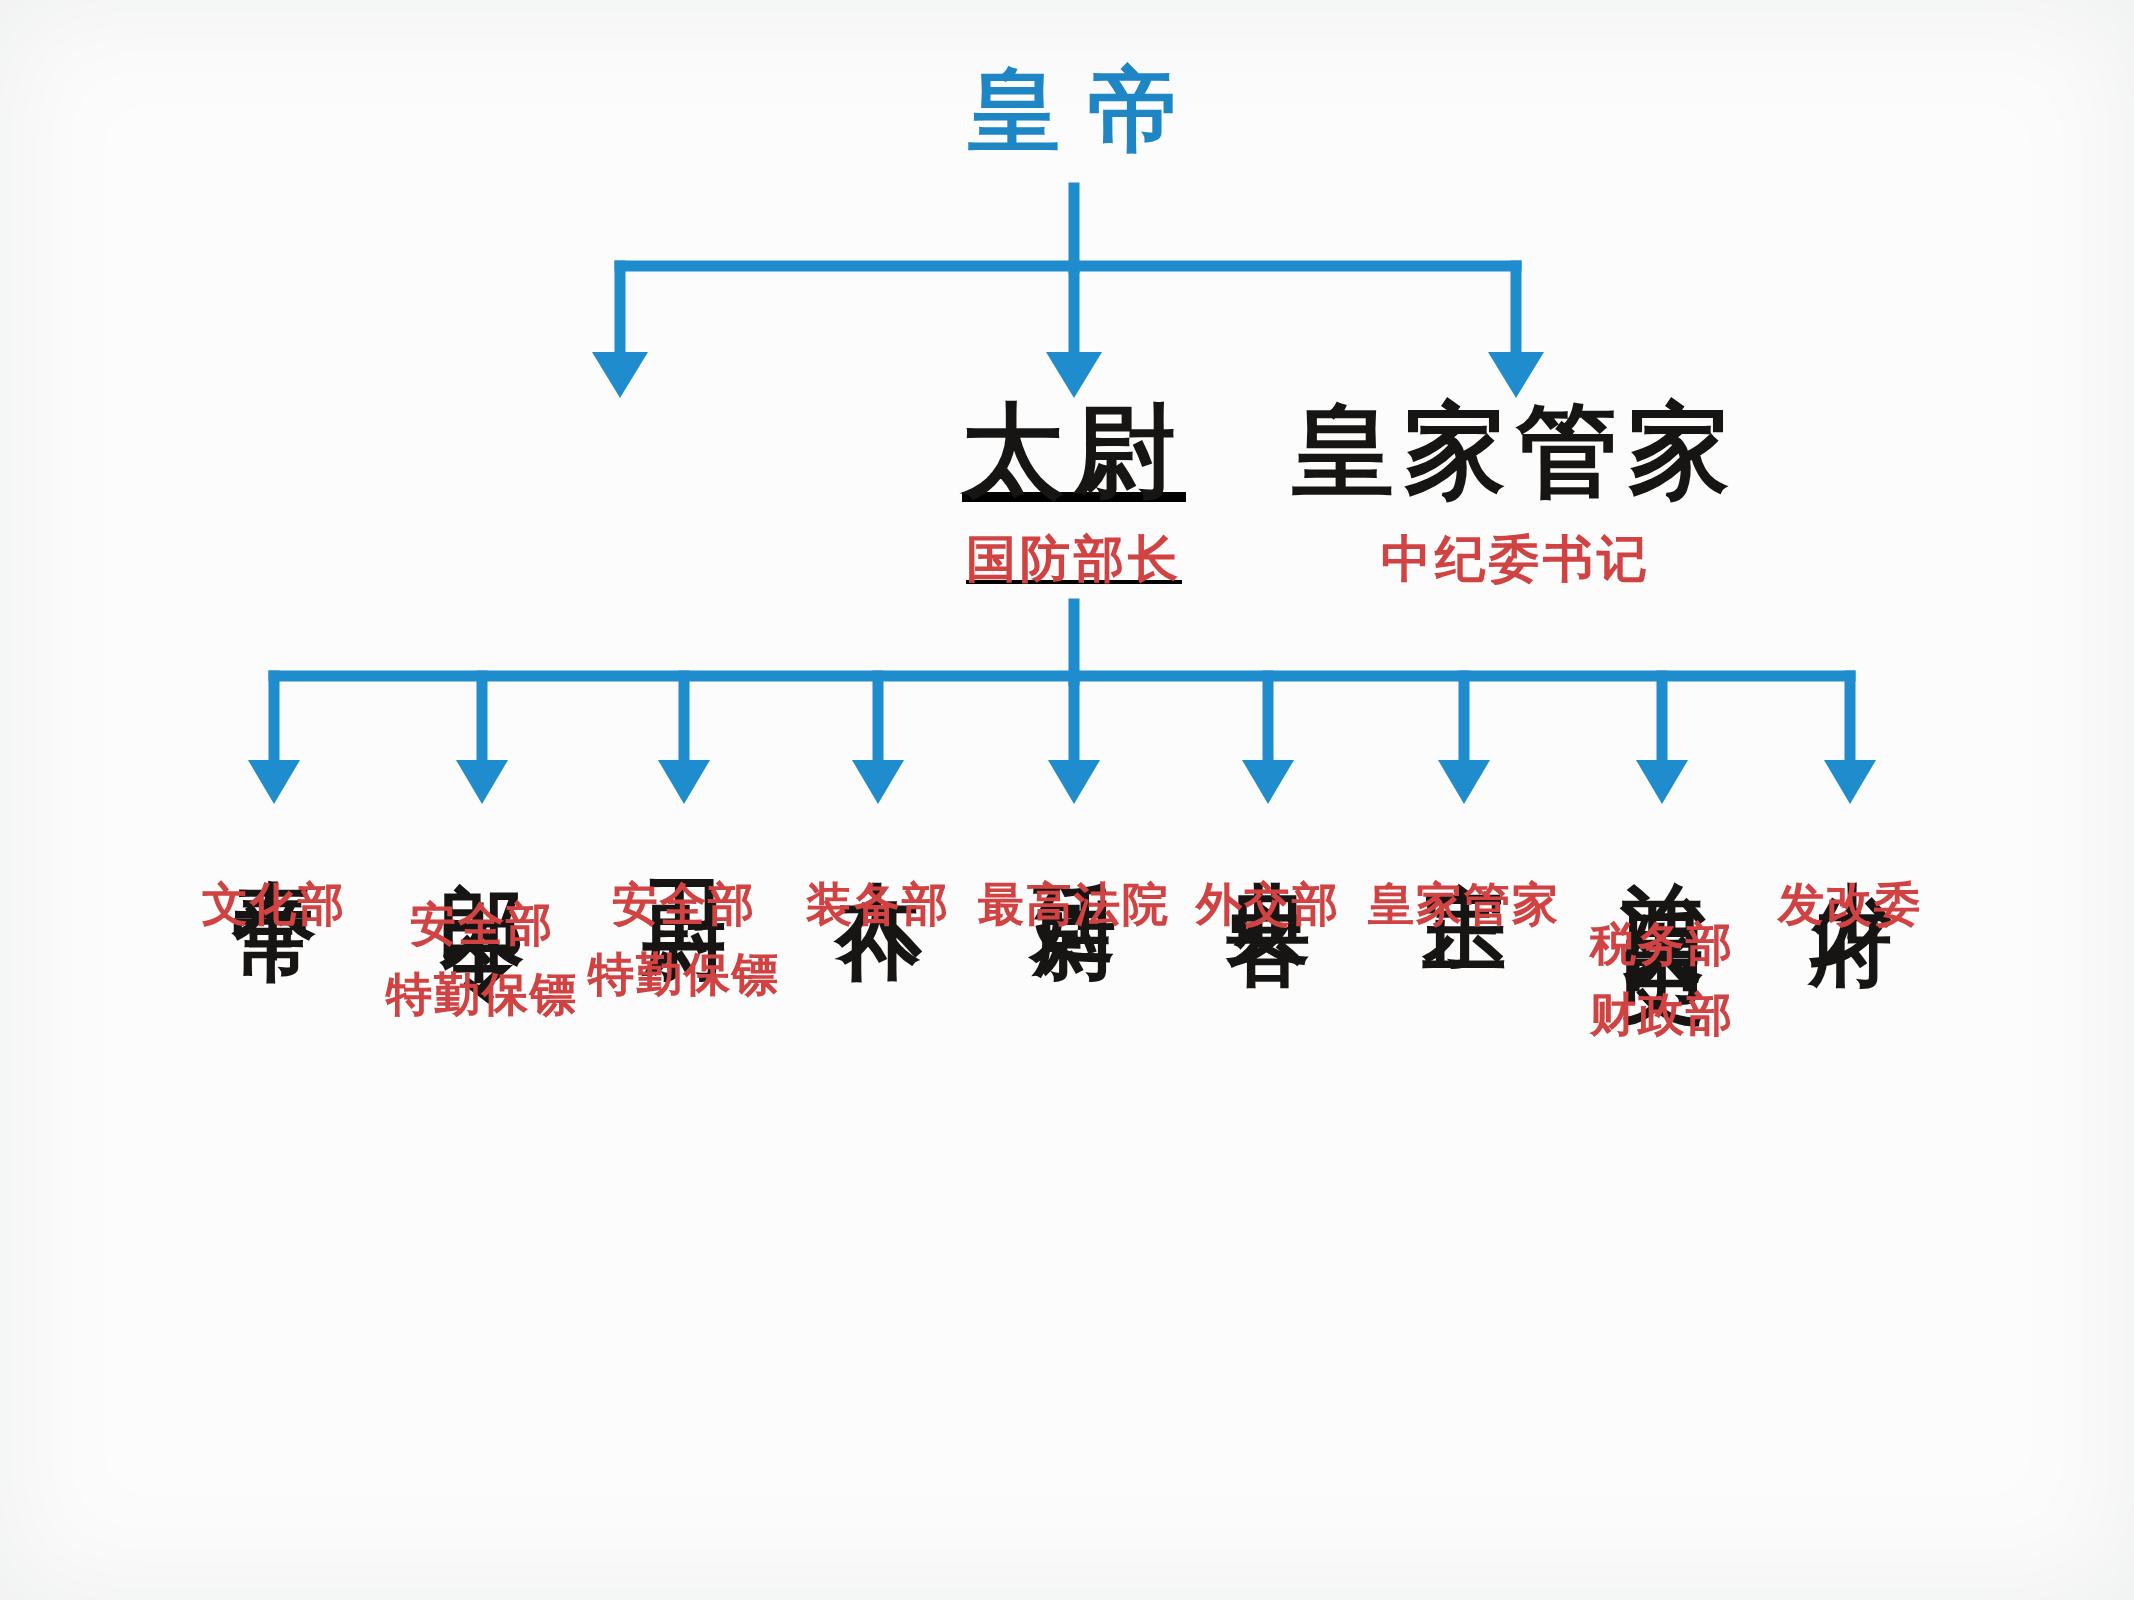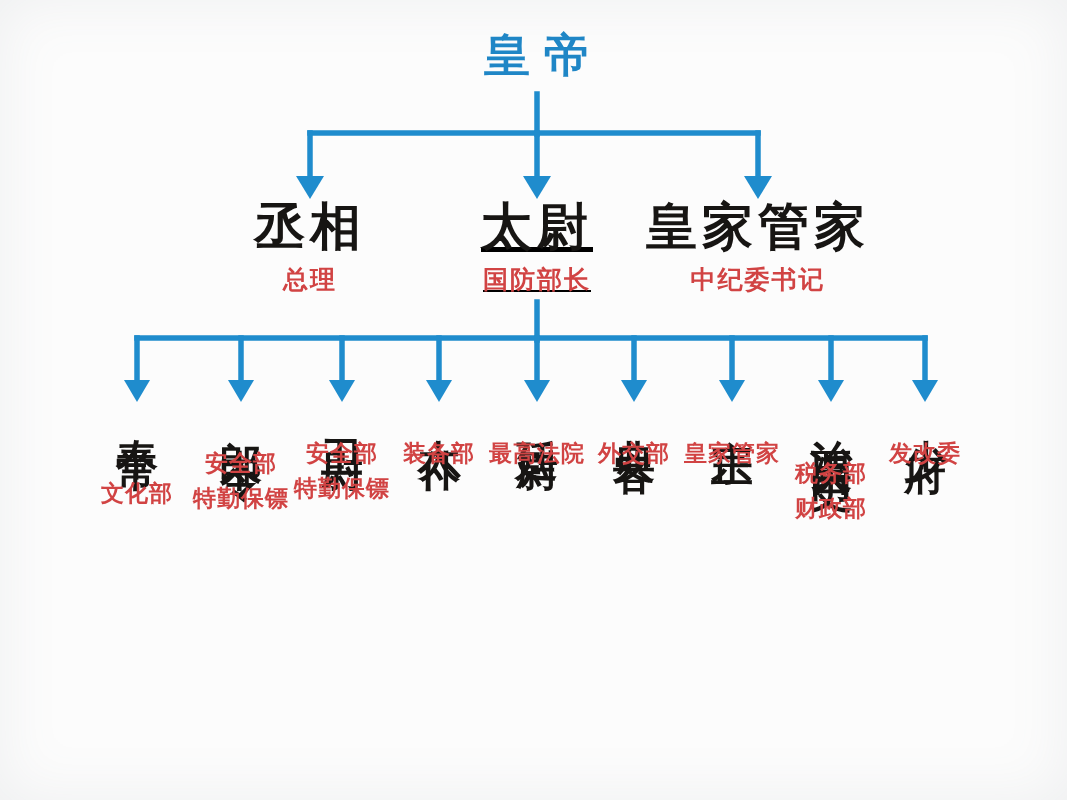--- a/index.html
+++ b/index.html
@@ -81,34 +81,30 @@
       <polygon points="719,380 745,380 732,402" stroke="none"></polygon>
       <polygon points="818,380 844,380 831,402" stroke="none"></polygon>
       <polygon points="912,380 938,380 925,402" stroke="none"></polygon>
     </g>
   </svg>
 
   <div class="node emperor">
     <div class="t">皇帝</div>
   </div>
 
-  <div class="node l2" style="left:170px;">
-    <div class="t">丞相</div>
-    <div class="s">总理</div>
-  </div>
   <div class="node l2" style="left:397px;text-decoration:underline;">
     <div class="t">太尉</div>
     <div class="s">国防部长</div>
   </div>
   <div class="node l2" style="left:618px;">
     <div class="t">皇家管家</div>
     <div class="s">中纪委书记</div>
   </div>
 
-  <div class="node l3" style="left:67px;gap:40px;">
+  <div class="node l3" style="left:67px;">
     <div class="t">奉常</div>
     <div class="s">
       <span>文化部</span>
     </div>
   </div>
   <div class="node l3" style="left:171px;">
     <div class="t">郎中令</div>
     <div class="s">
       <span>安全部</span>
       <span>特勤保镖</span>

